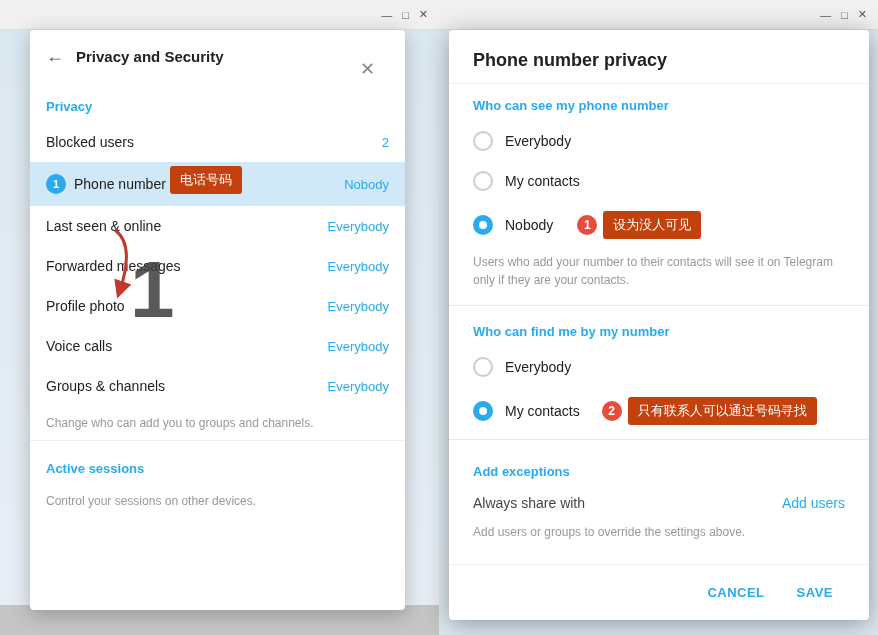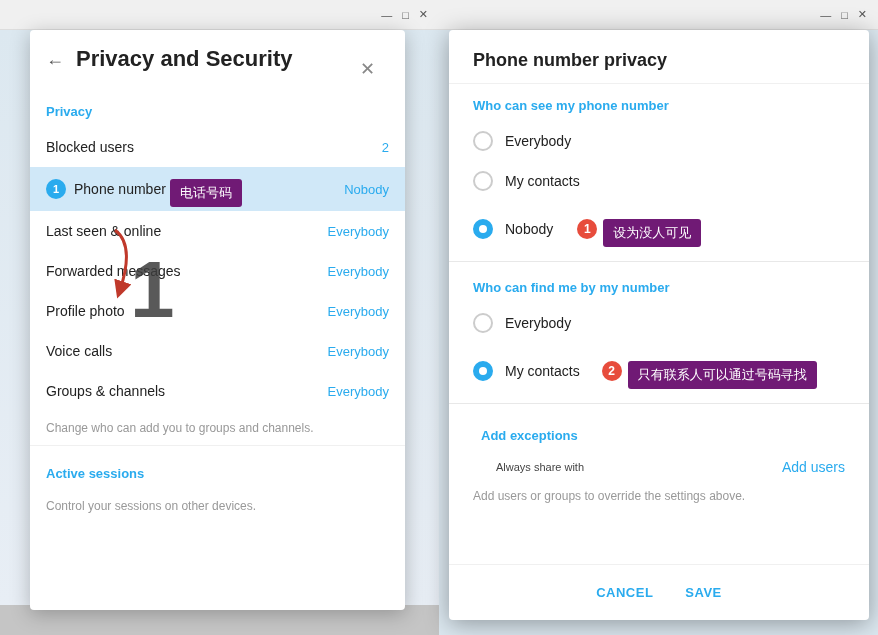--- a/index.html
+++ b/index.html
@@ -69,21 +69,21 @@
     .back-btn {
       background: none;
       border: none;
       font-size: 18px;
       color: #555;
       cursor: pointer;
       margin-right: 12px;
     }
 
     .panel-title {
-      font-size: 22px;
+      font-size: 15px;
       font-weight: 600;
       color: #222;
     }
 
     .panel-content {
       flex: 1;
       overflow-y: auto;
       padding-bottom: 31px;
     }
 
@@ -271,43 +271,42 @@
     }
 
     .exceptions-row {
       display: flex;
       align-items: center;
       justify-content: space-between;
       padding: 8px 0;
     }
 
     .exceptions-label {
-      font-size: 11px;
+      font-size: 14px;
       color: #444;
-      margin-left: 23px;
     }
 
     .add-link {
       font-size: 14px;
       color: #2AABEE;
       cursor: pointer;
       font-weight: 500;
     }
 
     .exceptions-hint {
       font-size: 12px;
       color: #999;
       line-height: 1.5;
       margin-top: 4px;
     }
 
     .dialog-footer {
       padding: 12px 24px;
       display: flex;
-      justify-content: center;
+      justify-content: flex-end;
       gap: 8px;
       border-top: 1px solid #f0f0f0;
     }
 
     .btn-cancel {
       background: none;
       border: none;
       color: #2AABEE;
       font-size: 13px;
       font-weight: 700;
@@ -322,28 +321,27 @@
       color: #2AABEE;
       font-size: 13px;
       font-weight: 700;
       cursor: pointer;
       padding: 8px 12px;
       letter-spacing: 0.5px;
     }
 
     
     .cn-tooltip {
-      background: #701a75;
+      background: #c2410c;
       color: #fff;
       font-size: 13px;
       padding: 5px 10px;
       border-radius: 3px;
       white-space: nowrap;
       font-family: 'SimSun', 'Microsoft YaHei', sans-serif;
-      margin-top: 8px;
     }
 
     
     .big-number {
       font-size: 80px;
       font-weight: 900;
       color: rgba(60,60,60,0.85);
       line-height: 1;
       font-family: Arial, sans-serif;
     }
@@ -503,20 +501,21 @@
       <div class="radio-item" style="position:relative;">
         <div class="radio-circle selected"></div>
         <span class="radio-label">Nobody</span>
 
         <div style="margin-left:12px;display:flex;align-items:center;gap:6px;">
           <div class="number-badge">1</div>
           <div class="cn-tooltip">设为没人可见</div>
         </div>
       </div>
 
+      <div class="info-text">Users who add your number to their contacts will see it on Telegram only if they are your contacts.</div>
 
       <div class="dialog-divider"></div>
 
       <div class="dialog-section-label">Who can find me by my number</div>
 
       <div class="radio-item">
         <div class="radio-circle"></div>
         <span class="radio-label">Everybody</span>
       </div>
 
@@ -526,21 +525,21 @@
 
         <div style="margin-left:10px;display:flex;align-items:center;gap:6px;">
           <div class="number-badge">2</div>
           <div class="cn-tooltip">只有联系人可以通过号码寻找</div>
         </div>
       </div>
 
       <div class="dialog-divider"></div>
 
       <div class="exceptions-section">
-        <div class="dialog-section-label" style="padding:8px 0;margin-left:8px;">Add exceptions</div>
+        <div class="dialog-section-label" style="padding:8px 0;">Add exceptions</div>
         <div class="exceptions-row">
           <span class="exceptions-label">Always share with</span>
           <span class="add-link">Add users</span>
         </div>
         <div class="exceptions-hint">Add users or groups to override the settings above.</div>
       </div>
     </div>
 
     <div class="dialog-footer">
       <button class="btn-cancel">CANCEL</button>

